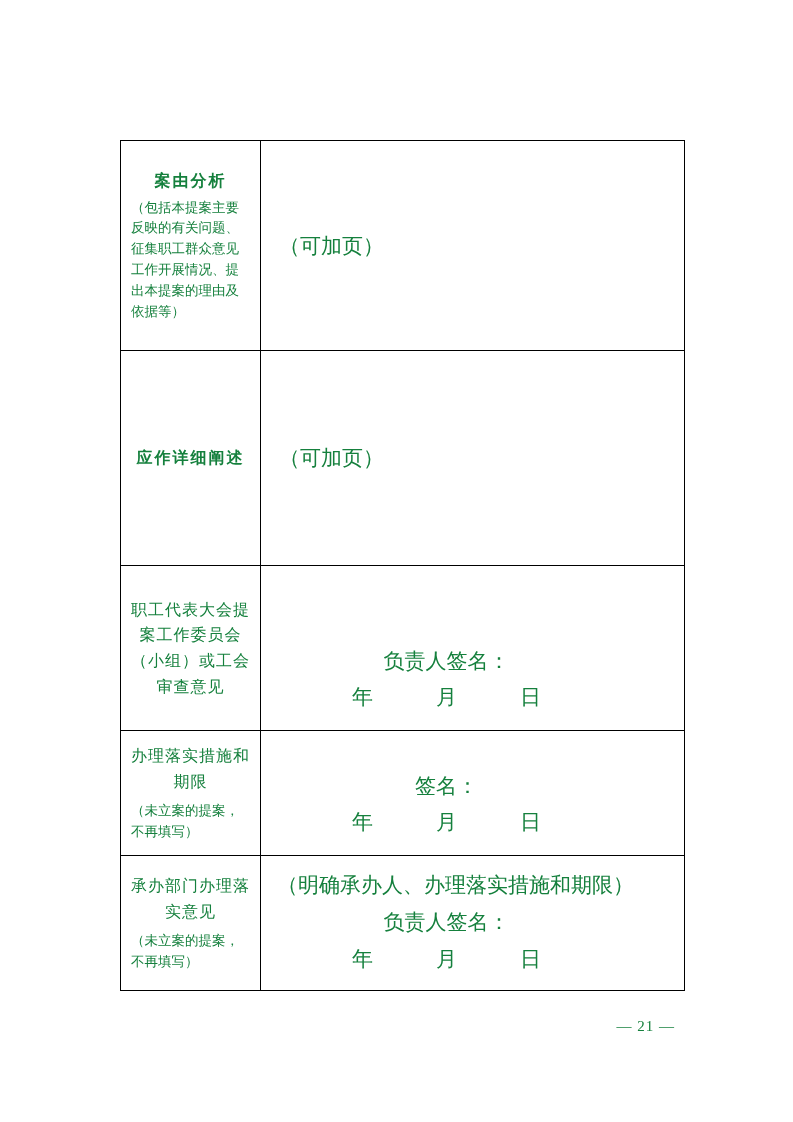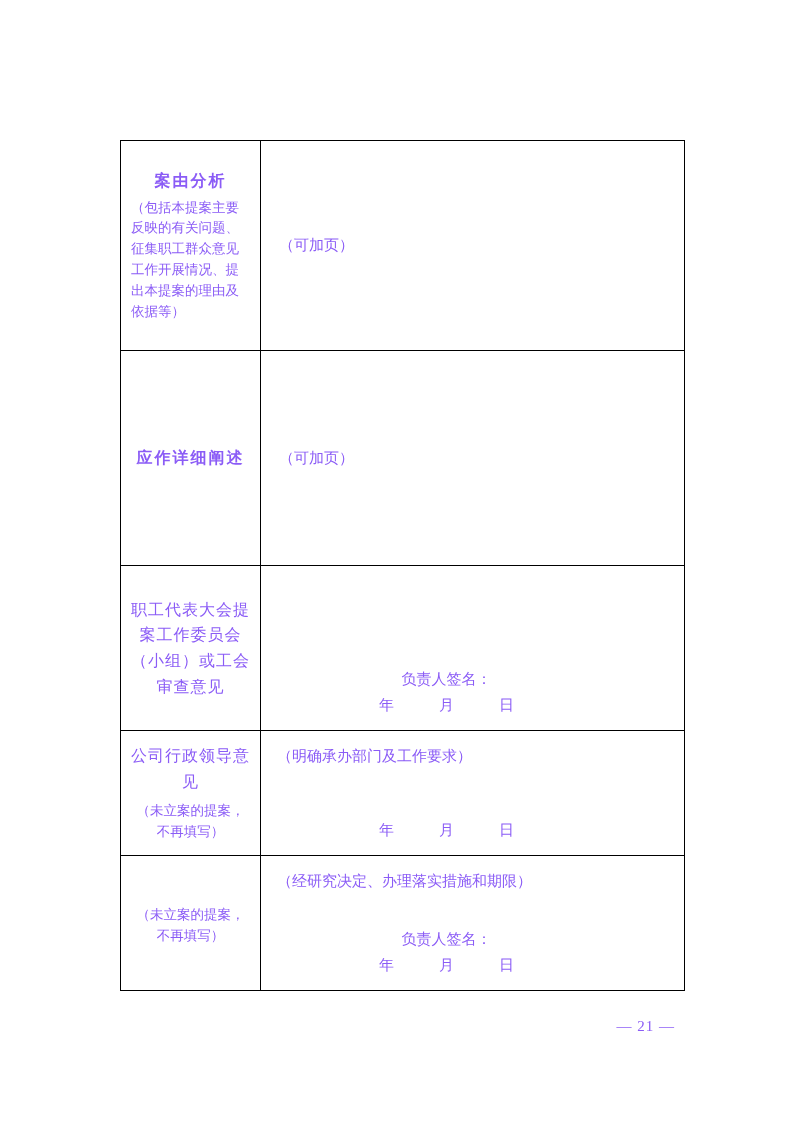--- a/index.html
+++ b/index.html
@@ -2,21 +2,21 @@
 <html><head>
 <meta charset="utf-8">
 <style>
   html, body { margin: 0; padding: 0; background: #ffffff; }
   .page {
     position: relative;
     width: 793px;
     height: 1122px;
     background: #ffffff;
     font-family: "Liberation Serif", "DejaVu Serif", serif;
-    color: #8b5cf6;
+    color: #15803d;
     overflow: hidden;
   }
   .form-table {
     position: absolute;
     left: 120px;
     top: 140px;
     width: 565px;
     display: grid;
     grid-template-columns: 140px 1fr;
     grid-template-rows: 210px 215px 165px 125px 135px;
@@ -47,22 +47,22 @@
     font-weight: bold;
     font-family: "Liberation Sans", "DejaVu Sans", sans-serif;
     letter-spacing: 2px;
   }
   .cell-note {
     font-size: 13.5px;
     line-height: 1.55;
     text-align: left;
     margin-top: 4px;
   }
-  .cell-note.center { text-align: center; margin-top: 6px; }
-  .cell.right { font-size: 15px; }
+  .cell-note.center { margin-top: 6px; }
+  .cell.right { font-size: 21px; font-family: Liberation Mono, monospace; }
   .cell.right.vcenter {
     display: flex;
     align-items: center;
     padding-left: 18px;
   }
   .cell.right.col {
     display: flex;
     flex-direction: column;
     padding: 12px 16px 10px 16px;
   }
@@ -111,35 +111,36 @@
       <div class="cell-title">职工代表大会提案工作委员会（小组）或工会审查意见</div>
     </div>
     <div class="cell right col">
       <div class="sig-block">
         <div>负责人签名：</div>
         <div class="date-line">年　　　月　　　日</div>
       </div>
     </div>
 
     <div class="cell left">
-      <div class="cell-title">公司行政领导意见</div>
+      <div class="cell-title">办理落实措施和期限</div>
       <div class="cell-note center">（未立案的提案，不再填写）</div>
     </div>
     <div class="cell right col">
-      <div class="para">（明确承办部门及工作要求）</div>
       <div class="sig-block">
+        <div>签名：</div>
         <div class="date-line">年　　　月　　　日</div>
       </div>
     </div>
 
     <div class="cell left">
+      <div class="cell-title">承办部门办理落实意见</div>
       <div class="cell-note center">（未立案的提案，不再填写）</div>
     </div>
     <div class="cell right col">
-      <div class="para">（经研究决定、办理落实措施和期限）</div>
+      <div class="para">（明确承办人、办理落实措施和期限）</div>
       <div class="sig-block">
         <div>负责人签名：</div>
         <div class="date-line">年　　　月　　　日</div>
       </div>
     </div>
 
   </div>
 
   <div class="page-number">— 21 —</div>
 

